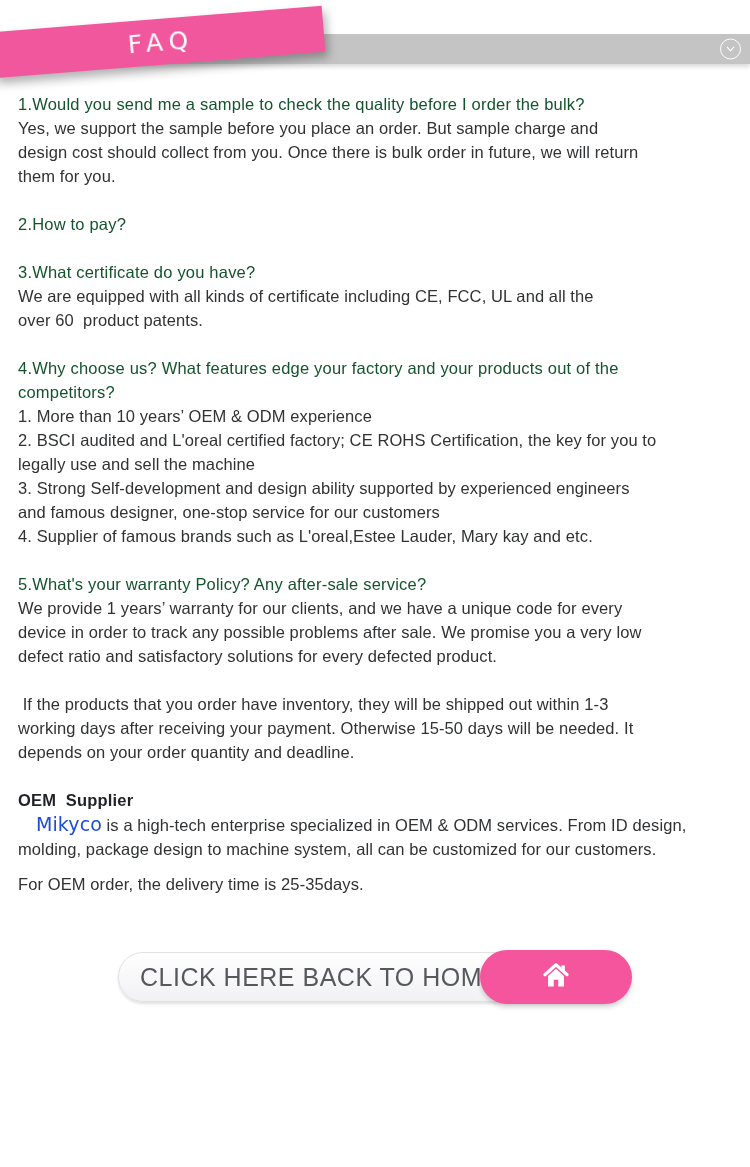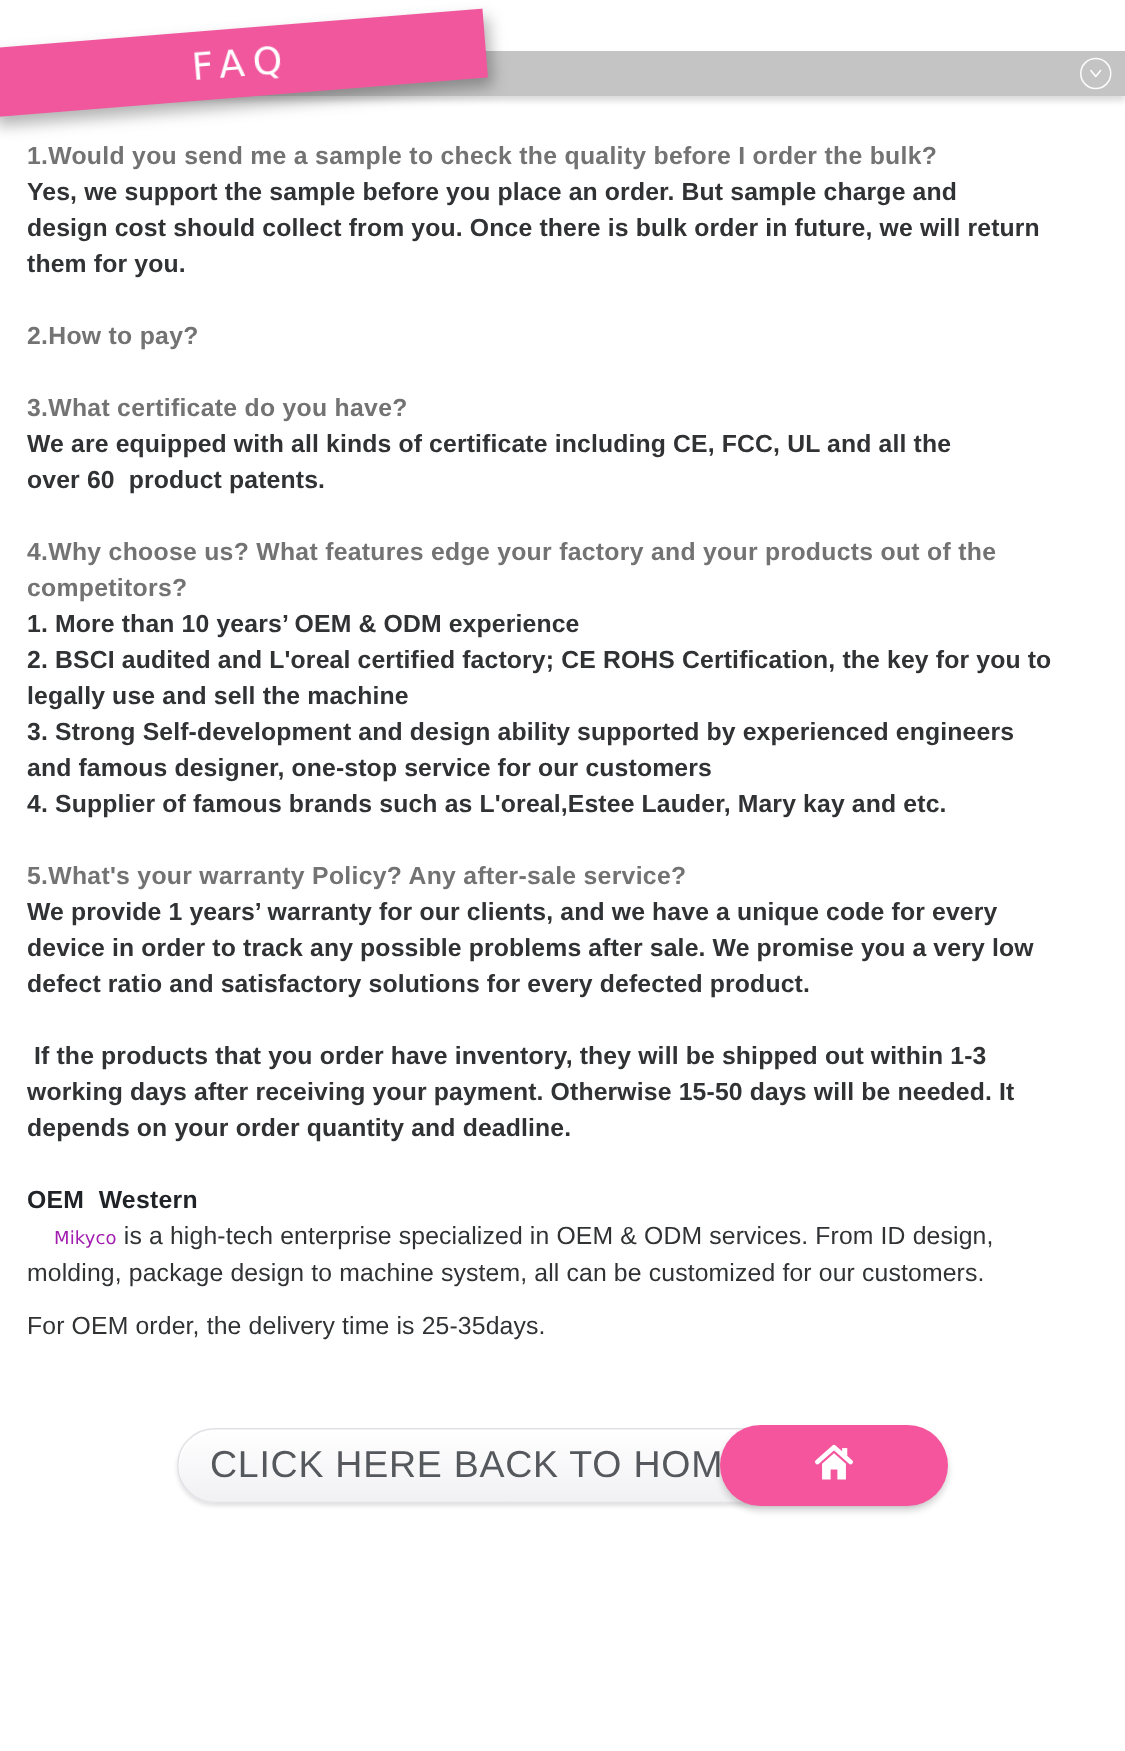--- a/index.html
+++ b/index.html
@@ -51,55 +51,54 @@
   }
 
   
   .content {
     position: relative;
     padding: 92px 30px 0 18px;
     z-index: 0;
   }
   .faq-item { margin-bottom: 24px; }
   .q-line {
-    font-weight: bold;
-    font-size: 16.5px;
-    line-height: 24px;
-    color: #737373;
+    font-weight: normal;
+    font-size: 16.5px;
+    line-height: 24px;
+    color: #14532d;
     letter-spacing: 0.2px;
     white-space: pre-wrap;
   }
   .a-line {
     font-size: 16.5px;
     line-height: 24px;
     letter-spacing: 0.1px;
     white-space: pre-wrap;
-    font-weight: bold;
   }
 
   
   .oem-section { margin-bottom: 0; }
   .oem-heading {
     font-weight: bold;
     font-size: 16.5px;
     line-height: 24px;
     color: #1f2226;
     letter-spacing: 0.2px;
     white-space: pre-wrap;
   }
   .oem-intro {
     font-size: 16.5px;
     line-height: 24px;
     letter-spacing: 0.1px;
     text-indent: 18px;
   }
   .brand-name {
     font-family: "DejaVu Sans", sans-serif;
-    font-size: 12px;
-    color: #a21caf;
+    font-size: 19px;
+    color: #1d4ed8;
   }
   .oem-delivery {
     margin-top: 11px;
     font-size: 16.5px;
     line-height: 24px;
     letter-spacing: 0.1px;
   }
 
   
   .home-button-wrap {
@@ -213,21 +212,21 @@
   <div class="faq-item">
     <div class="faq-answer">
           <div class="a-line"> If the products that you order have inventory, they will be shipped out within 1-3</div>
           <div class="a-line">working days after receiving your payment. Otherwise 15-50 days will be needed. It</div>
           <div class="a-line">depends on your order quantity and deadline.</div>
         </div>
   </div>
 </div>
 
   <section class="oem-section">
-    <div class="oem-heading">OEM  Western</div>
+    <div class="oem-heading">OEM  Supplier</div>
     <p class="oem-intro"><span class="brand-name">Mikyco</span><span> is a high-tech enterprise specialized in OEM &amp; ODM services. From ID design, molding, package design to machine system, all can be customized for our customers.</span></p>
     <p class="oem-delivery">For OEM order, the delivery time is 25-35days.</p>
   </section>
 
   <div class="home-button-wrap">
     <a class="home-button">
       <span class="home-button-label">CLICK HERE BACK TO HOME</span>
     </a>
     <span class="home-pill">
       <span>

